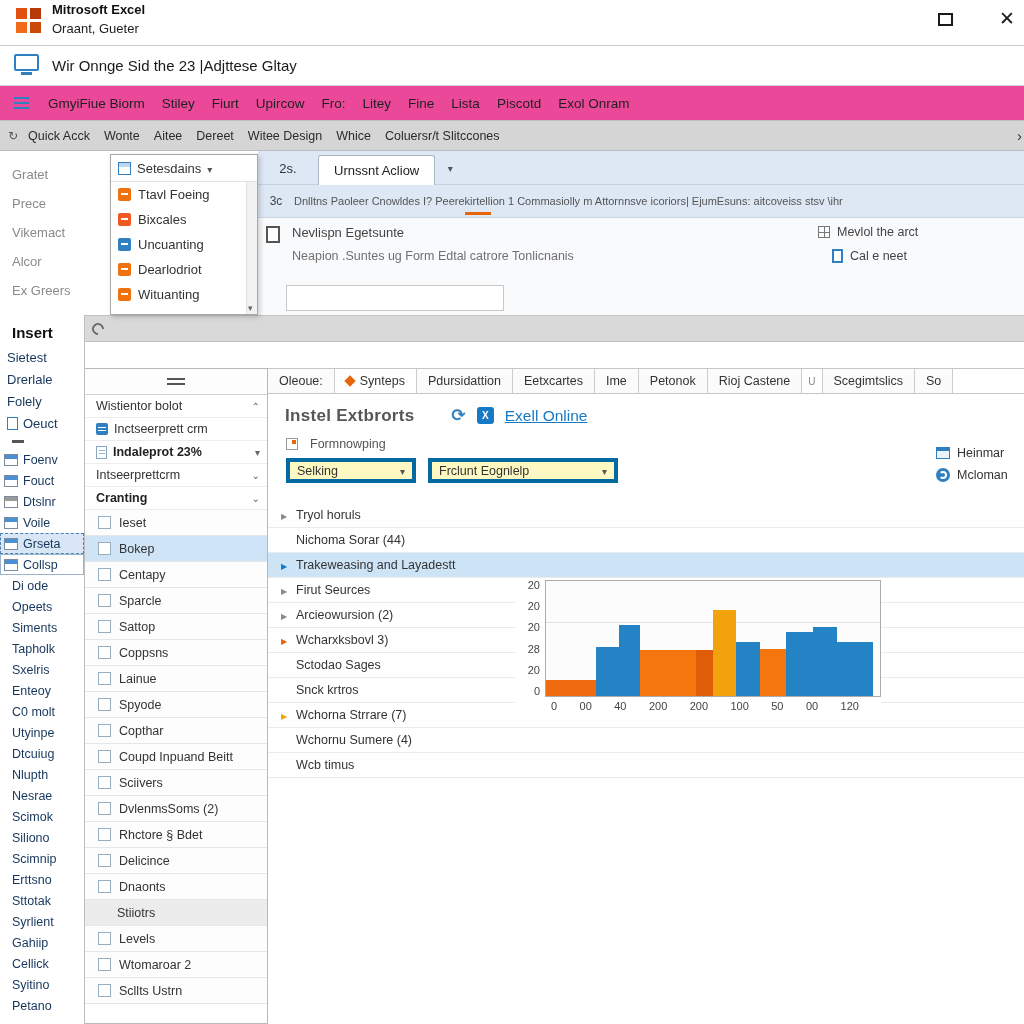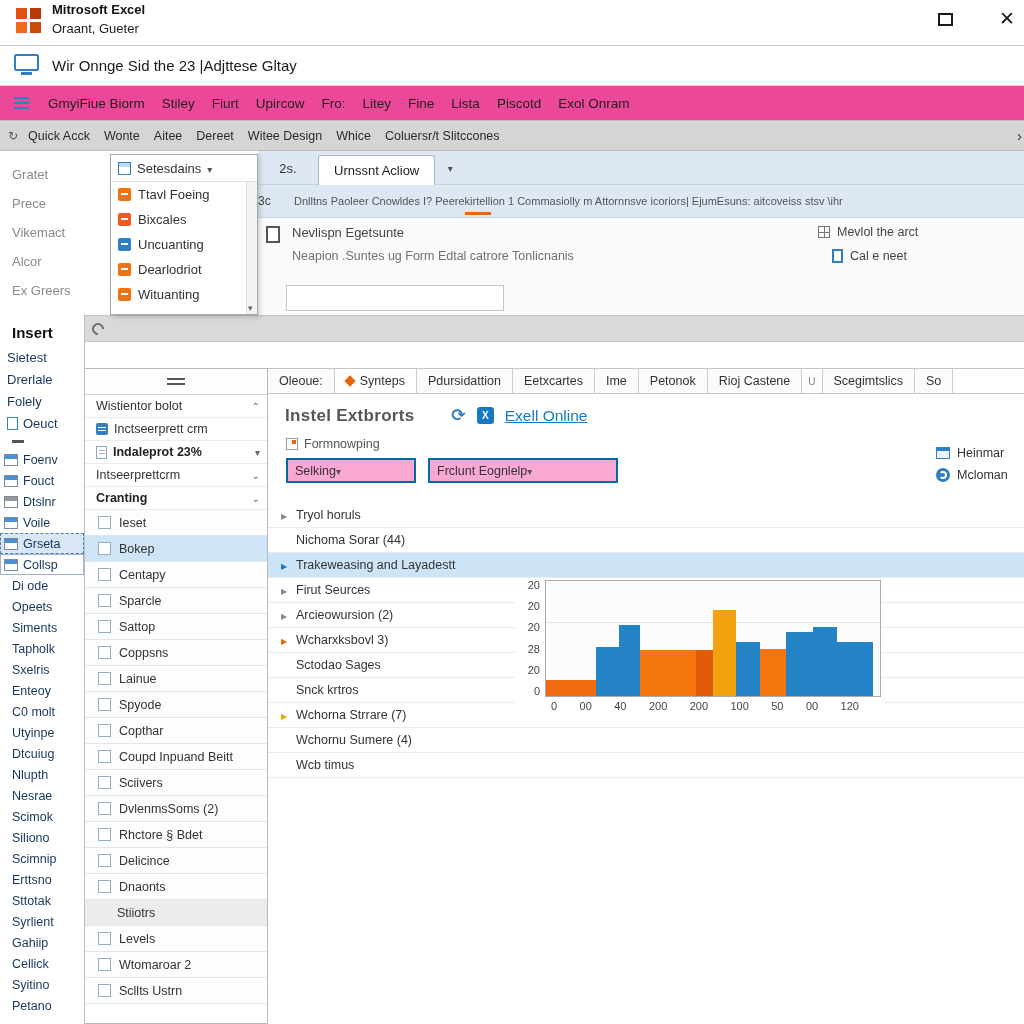--- a/index.html
+++ b/index.html
@@ -60,21 +60,21 @@
   .dd-scroll{position:absolute;right:0;top:27px;bottom:0;width:11px;background:#f2f2f2;border-left:1px solid #e2e2e2;}
   .dd-scroll::after{content:"▾";position:absolute;bottom:1px;left:1px;font-size:9px;color:#666;}
 
   
   .topstrip{position:absolute;left:258px;top:151px;width:766px;height:67px;background:#dde8f4;border-bottom:1px solid #ccd6e3;}
   .ts-row1{height:34px;display:flex;align-items:flex-end;border-bottom:1px solid #c6d2e0;}
   .ts-cell{width:60px;text-align:center;font-size:13px;color:#333;padding-bottom:8px;}
   .ts-tab{height:30px;background:#fff;border:1px solid #a8b6c8;border-bottom:none;border-radius:3px 3px 0 0;display:flex;align-items:center;padding:0 15px;font-size:13px;color:#222;margin-bottom:-1px;}
   .ts-caret{width:30px;text-align:center;padding-bottom:8px;}
   .ts-row2{height:32px;display:flex;align-items:center;position:relative;}
-  .ts-cell2{width:36px;font-size:12px;color:#444;flex:none;}
+  .ts-cell2{width:36px;text-align:center;font-size:12px;color:#444;flex:none;}
   .ts-crumb{flex:1;font-size:11px;color:#555;white-space:nowrap;overflow:hidden;padding-right:6px;}
   .ts-mark{position:absolute;left:207px;bottom:2px;width:26px;height:3px;background:#e8650d;}
 
   
   .notice{position:absolute;left:258px;top:218px;width:766px;height:97px;background:#f9fafc;}
   .copy-ic{position:absolute;left:8px;top:8px;width:14px;height:17px;border:2px solid #555;background:#fff;}
   .n1{position:absolute;left:34px;top:7px;font-size:13px;color:#444;}
   .n2{position:absolute;left:34px;top:31px;font-size:12.5px;color:#707070;}
   .n-input{position:absolute;left:28px;top:67px;width:218px;height:26px;background:#fff;border:1px solid #c8c8c8;}
   .nr1{position:absolute;left:560px;top:7px;display:flex;gap:7px;align-items:center;font-size:12.5px;color:#444;}
@@ -124,25 +124,25 @@
 
   
   .content{position:absolute;left:268px;top:394px;width:756px;height:630px;background:#fff;overflow:hidden;}
   .chead{display:flex;align-items:center;gap:11px;padding:11px 0 2px 17px;}
   .chead h1{font-size:17px;font-weight:bold;color:#565656;letter-spacing:.3px;}
   .swirl{margin-left:26px;}
   .swirl::before{content:"⟳";color:#2f7fc1;font-weight:bold;font-size:17px;}
   .xo-ic{width:17px;height:17px;border-radius:3px;background:#1779c4;color:#fff;display:flex;align-items:center;justify-content:center;font-size:10px;font-weight:bold;}
   .xo-ic::before{content:"X";}
   .xo-link{font-size:15.5px;color:#1779c4;text-decoration:underline;}
-  .form-label{display:flex;align-items:center;gap:6px;padding:9px 0 4px 18px;font-size:12.5px;color:#555;text-align:center;}
+  .form-label{display:flex;align-items:center;gap:12px;padding:9px 0 4px 18px;font-size:12.5px;color:#555;text-align:center;}
   .fmt-ic{width:12px;height:12px;border:1px solid #999;position:relative;background:#fff;flex:none;}
   .fmt-ic::after{content:"";position:absolute;right:1px;top:1px;width:4px;height:4px;background:#e8650d;}
   .form-row{display:flex;gap:12px;padding:3px 0 0 18px;}
-  .select{min-width:130px;height:25px;border:2px solid #0369a1;background:#f9a8d4;display:flex;align-items:center;padding:0 7px;font-size:12.5px;color:#333;}
+  .select{min-width:130px;height:25px;border:4px solid #0369a1;background:#fef9c3;display:flex;align-items:center;justify-content:space-between;padding:0 7px;font-size:12.5px;color:#333;}
   .select.wide{min-width:190px;}
   .side-btns{position:absolute;left:668px;top:52px;display:flex;flex-direction:column;gap:8px;}
   .sbtn{display:flex;align-items:center;gap:7px;font-size:12.5px;color:#333;width:130px;}
   .sbtn-ic1{width:14px;height:12px;border:1px solid #2f7fc1;background:linear-gradient(#2f7fc1,#2f7fc1) 0 0/100% 3px no-repeat,#eaf3fb;flex:none;}
   .sbtn-ic2{width:14px;height:14px;border-radius:50%;background:#2f7fc1;position:relative;flex:none;}
   .sbtn-ic2::after{content:"";position:absolute;inset:3px;border:2px solid #fff;border-left-color:transparent;border-radius:50%;}
 
   
   .tree{position:absolute;left:0;top:109px;width:756px;}
   .trow{height:25px;display:flex;align-items:center;border-bottom:1px solid #ebebeb;font-size:12.5px;color:#333;}

